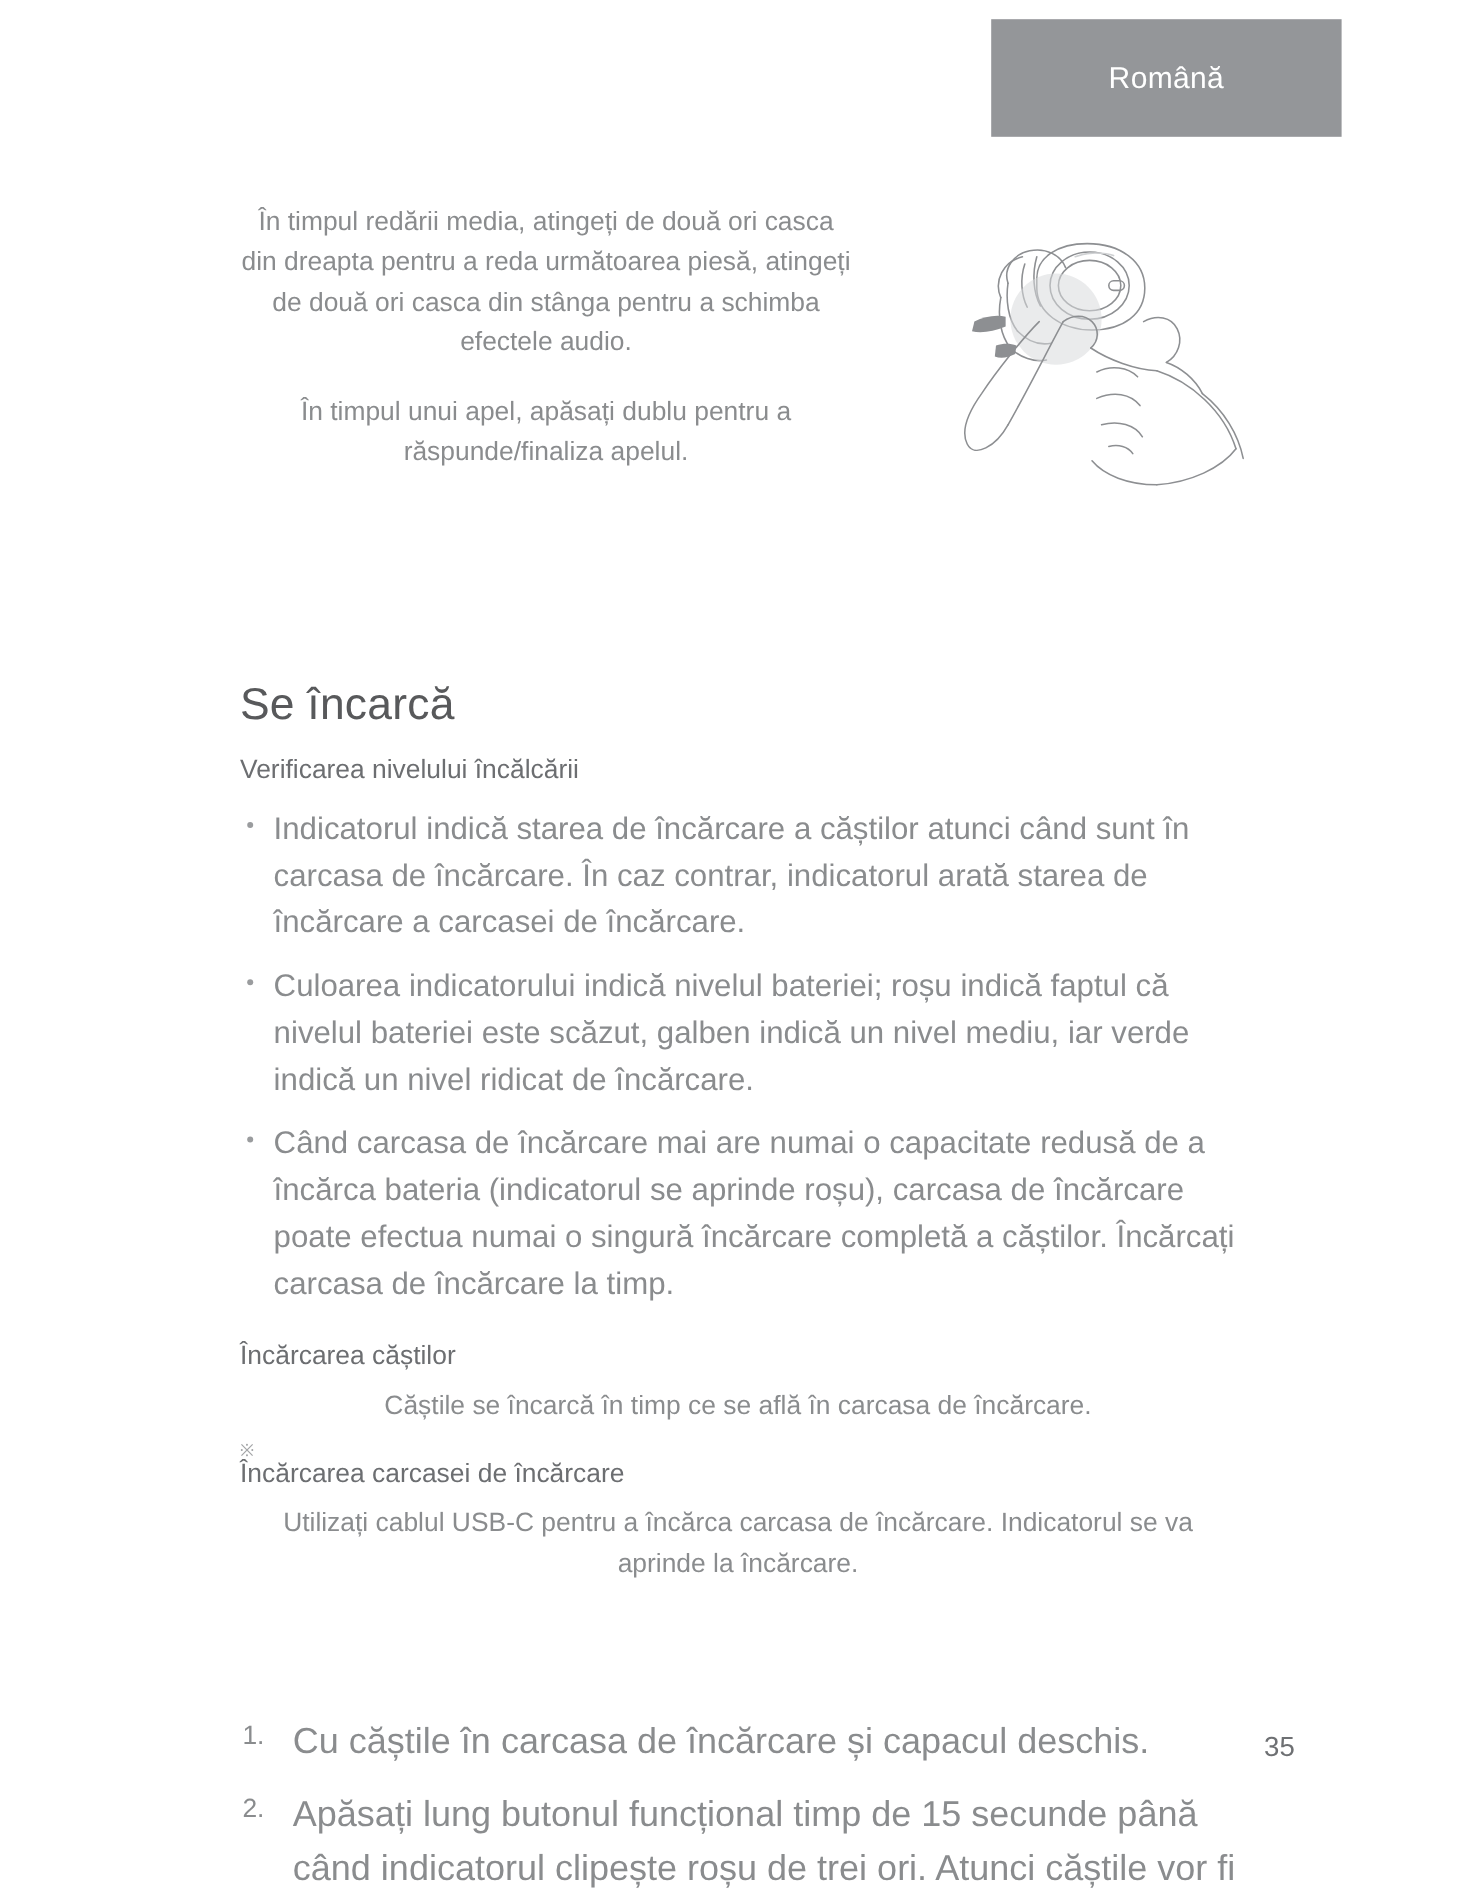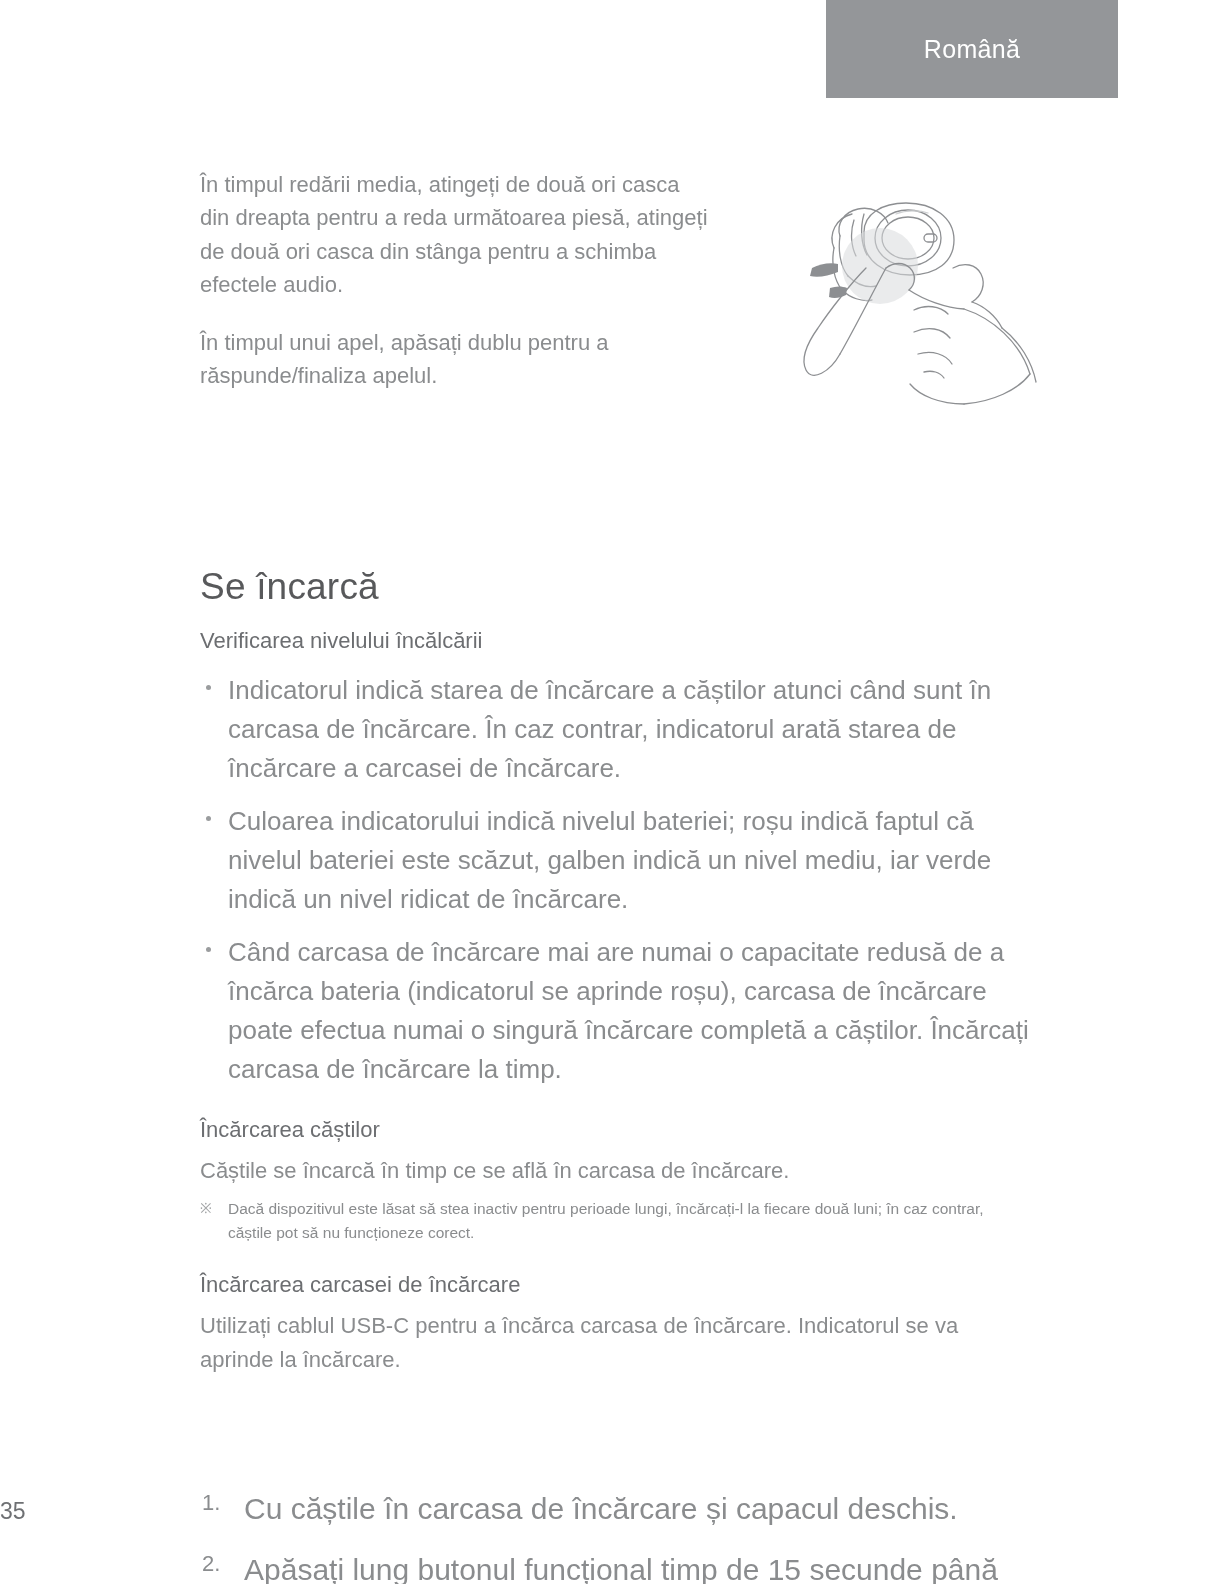--- a/index.html
+++ b/index.html
@@ -14,21 +14,21 @@
     font-family: "Liberation Sans", sans-serif;
     color: #6c6e71;
     -webkit-font-smoothing: antialiased;
     overflow: hidden;
   }
 
   
   .lang-tab {
     position: absolute;
     left: 826px;
-    top: 0;
+    top: 16px;
     width: 292px;
     height: 98px;
     background: #949699;
     display: flex;
     align-items: center;
     justify-content: center;
   }
   .lang-tab .lang-label {
     color: #ffffff;
     font-size: 25px;
@@ -68,20 +68,21 @@
     color: #6c6e71;
     line-height: 1.4;
   }
 
   p.body-text {
     margin: 0;
     font-size: 22px;
     font-weight: 400;
     color: #8a8c8e;
     line-height: 1.52;
+    text-align: center;
   }
 
   
   .touch-block {
     position: relative;
     min-height: 270px;
   }
   .touch-text {
     width: 510px;
   }
@@ -166,23 +167,23 @@
     left: 2px;
     top: 0;
     color: #8a8c8e;
     font-size: 22px;
   }
 
   
   .page-number {
     position: absolute;
     left: 0;
-    top: 1498px;
+    top: 1442px;
     width: 1079px;
-    text-align: left;
+    text-align: right;
     font-size: 23px;
     color: #6e7073;
   }
 
   .illus-svg { display: block; width: 100%; height: 100%; }
 </style>
 </head>
 <body>
 
 <div class="page">
@@ -261,21 +262,20 @@
         <li>Indicatorul indică starea de încărcare a căștilor atunci când sunt în carcasa de încărcare. În caz contrar, indicatorul arată starea de încărcare a carcasei de încărcare.</li>
         <li>Culoarea indicatorului indică nivelul bateriei; roșu indică faptul că nivelul bateriei este scăzut, galben indică un nivel mediu, iar verde indică un nivel ridicat de încărcare.</li>
         <li>Când carcasa de încărcare mai are numai o capacitate redusă de a încărca bateria (indicatorul se aprinde roșu), carcasa de încărcare poate efectua numai o singură încărcare completă a căștilor. Încărcați carcasa de încărcare la timp.</li>
       </ul>
 
       <div class="sub-block">
         <h2 class="sub-title">Încărcarea căștilor</h2>
         <p class="body-text">Căștile se încarcă în timp ce se află în carcasa de încărcare.</p>
         <div class="note">
           <span class="note-mark">※</span>
-          <span>Dacă dispozitivul este lăsat să stea inactiv pentru perioade lungi, încărcați-l la fiecare două luni; în caz contrar, căștile pot să nu funcționeze corect.</span>
         </div>
       </div>
 
       <div class="sub-block">
         <h2 class="sub-title">Încărcarea carcasei de încărcare</h2>
         <p class="body-text">Utilizați cablul USB-C pentru a încărca carcasa de încărcare. Indicatorul se va aprinde la încărcare.</p>
       </div>
     </section>
 
     <section class="reset-section">

